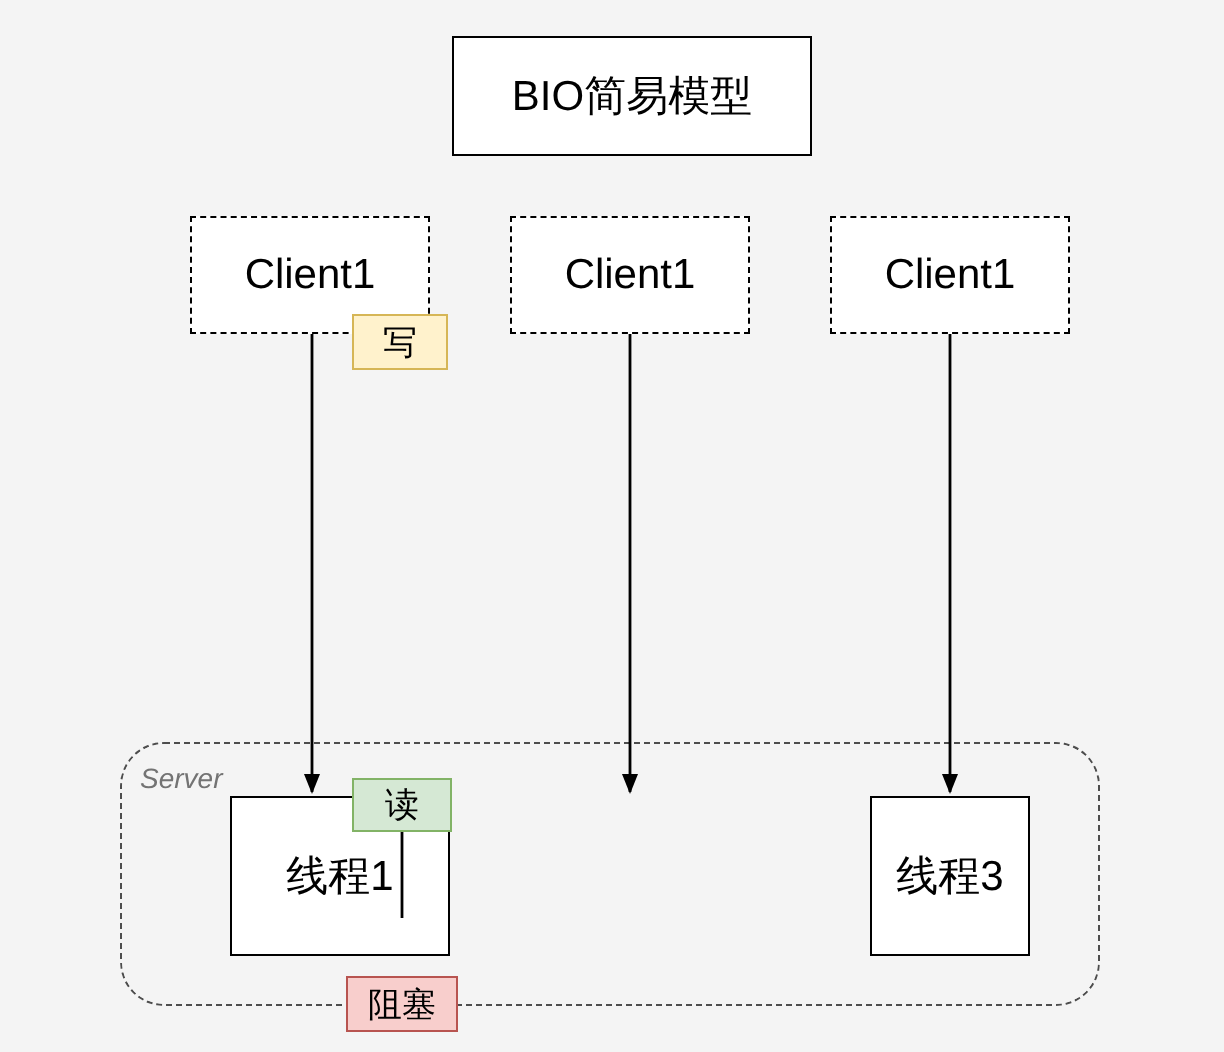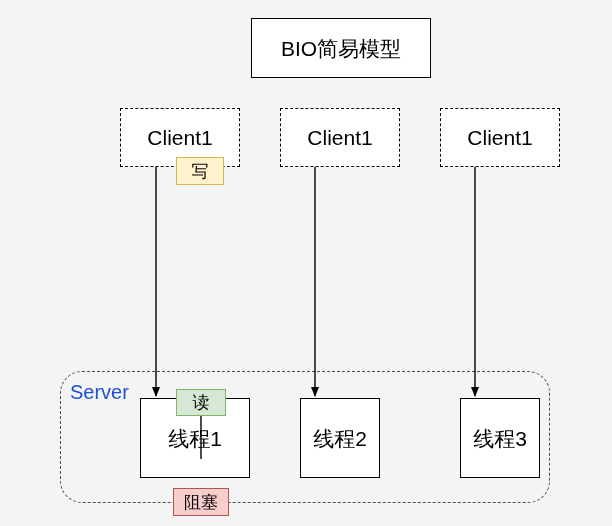--- a/index.html
+++ b/index.html
@@ -23,21 +23,20 @@
   .node {
     position: absolute;
     box-sizing: border-box;
     display: flex;
     align-items: center;
     justify-content: center;
     background: #ffffff;
     color: #000000;
     line-height: 1;
     white-space: nowrap;
-    margin-left: 25px;
   }
 
   .title-box {
     border: 1.4px solid #000000;
     font-size: 21px;
   }
 
   .client-box {
     border: 1.6px dashed #000000;
     font-size: 21px;
@@ -52,24 +51,25 @@
   
   .server-container {
     position: absolute;
     box-sizing: border-box;
     border: 1.5px dashed #4d4d4d;
     border-radius: 22px;
     background: transparent;
   }
   .server-label {
     position: absolute;
-    font-size: 20px;
-    color: #1d4ed8;
+    font-size: 14px;
+    color: #737373;
     background: transparent;
     white-space: nowrap;
+    font-style: italic;
   }
 
   
   .badge {
     position: absolute;
     box-sizing: border-box;
     display: flex;
     align-items: center;
     justify-content: center;
     font-size: 17px;
@@ -144,23 +144,20 @@
     <span>写</span>
   </div>
 
   <div class="server-container" style="left:60px; top:371px; width:490px; height:132px;"></div>
   <div class="server-label" style="left:70px; top:381px;">Server</div>
 
   <div class="node thread-box" style="left:115px; top:398px; width:110px; height:80px;text-align:right;">
     <span>线程1</span>
   </div>
 
-  <div class="node thread-box" style="left:275px; top:398px; width:80px; height:80px;">
-    <span>线程2</span>
-  </div>
 
   <div class="node thread-box" style="left:435px; top:398px; width:80px; height:80px;">
     <span>线程3</span>
   </div>
 
   <div class="badge badge-read" style="left:176px; top:389px; width:50px; height:27px;">
     <span>读</span>
   </div>
 
   <div class="badge badge-block" style="left:173px; top:458px; width:56px; height:28px;">

